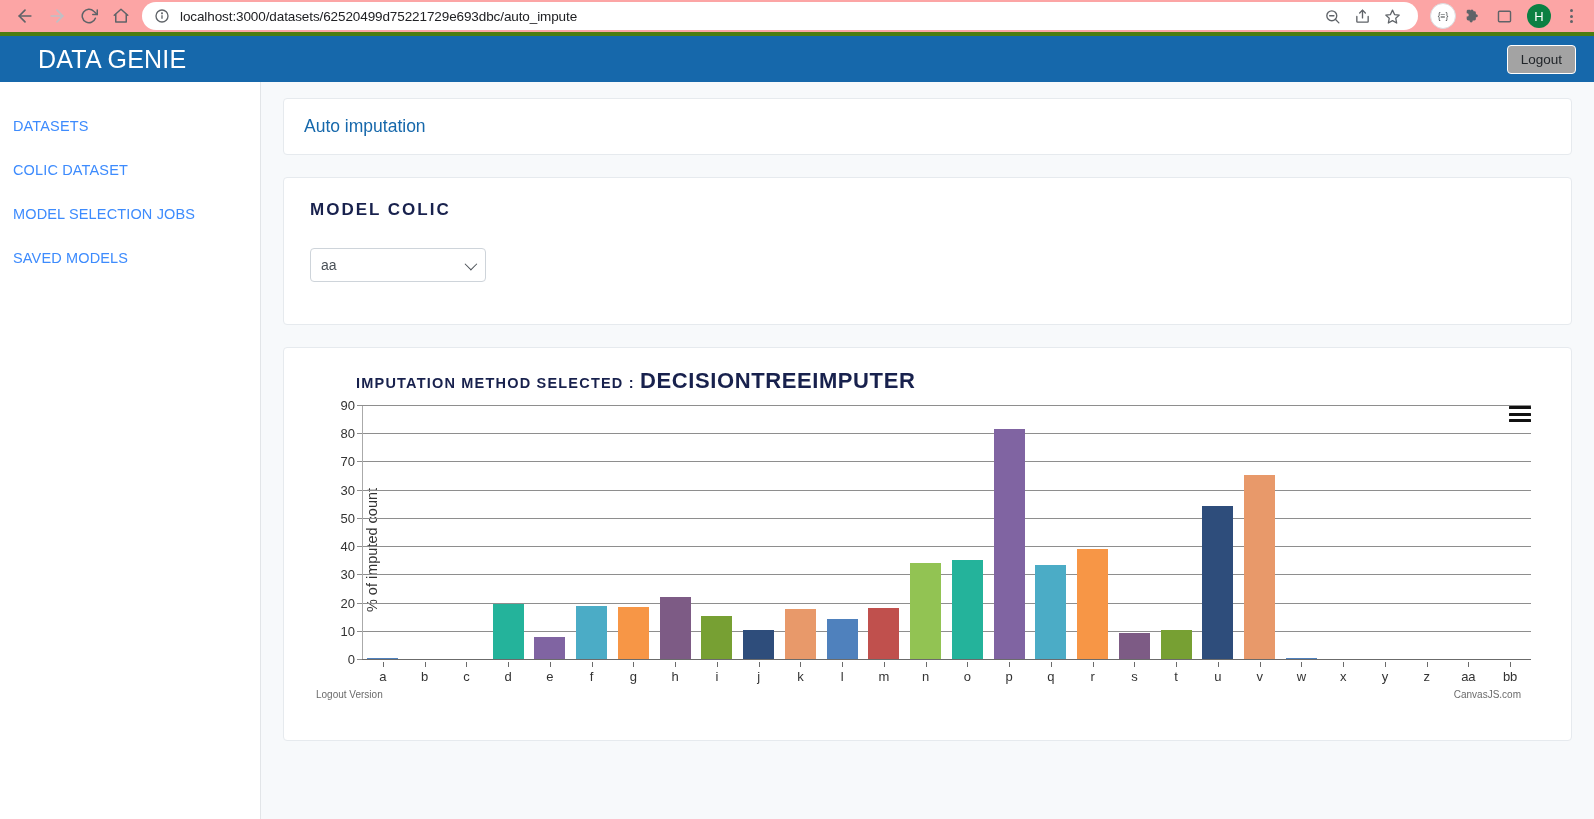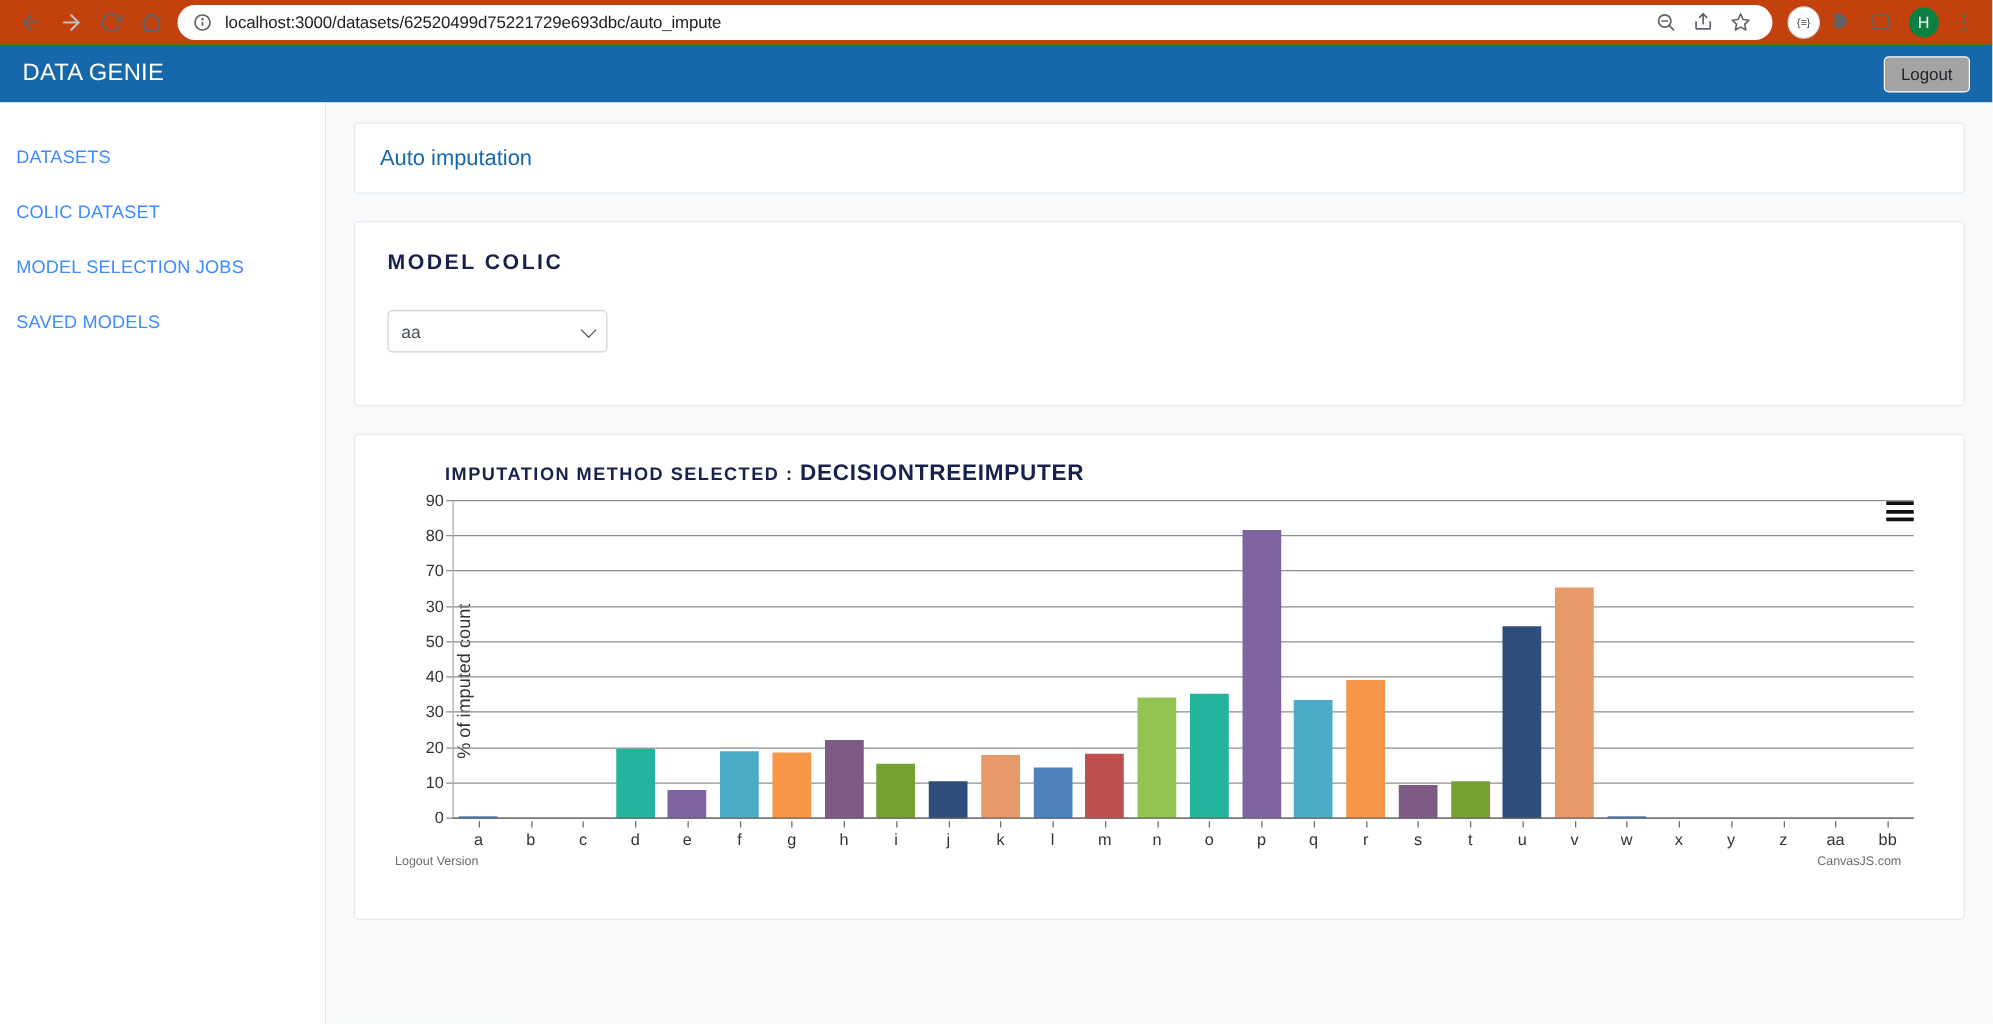--- a/index.html
+++ b/index.html
@@ -6,25 +6,25 @@
   html, body { width: 1594px; height: 819px; overflow: hidden; }
   body {
     font-family: "Liberation Sans", sans-serif;
     background: #ffffff;
     -webkit-font-smoothing: antialiased;
   }
 
   
   .browser-bar {
     height: 36px;
-    background: #c2410c;
+    background: #fca5a5;
     display: flex;
     align-items: center;
     padding: 0 10px;
-    border-bottom: 1px solid #4d7c0f;
+    border-bottom: 4px solid #4d7c0f;
   }
   .nav-btns { display: flex; align-items: center; gap: 2px; }
   .nav-btn {
     width: 30px; height: 30px;
     display: flex; align-items: center; justify-content: center;
     border-radius: 50%;
     color: #5f6368;
   }
   .nav-btn svg { display: block; }
   .nav-btn.disabled { color: #bdc1c6; }
@@ -94,22 +94,23 @@
   .app-header {
     height: 46px;
     background: #1668ab;
     display: flex;
     align-items: center;
     padding: 0 18px;
     justify-content: space-between;
   }
   .brand {
     color: #ffffff;
-    font-size: 19px;
+    font-size: 25px;
     letter-spacing: 0.2px;
+    margin-left: 20px;
   }
   .logout-btn {
     background: #a3a3a3;
     color: #212529;
     border: 1px solid #ffffff;
     border-radius: 4px;
     font-size: 13.5px;
     padding: 6px 13px;
     font-family: "Liberation Sans", sans-serif;
     cursor: pointer;
@@ -213,21 +214,21 @@
   .chart-card { margin-top: 22px; padding: 20px 26px 0 26px; }
   .method-line {
     color: #18214d;
     font-size: 14.5px;
     font-weight: bold;
     letter-spacing: 1.2px;
     margin-bottom: 6px;
     margin-left: 46px;
   }
   .method-line .method-name {
-    font-size: 18px;
+    font-size: 22px;
     letter-spacing: 0.6px;
     text-align: right;
   }
 
   .chart-area { position: relative; height: 340px; }
   .chart-heading {
     text-align: center;
     font-size: 24px;
     font-weight: bold;
     color: #333333;

